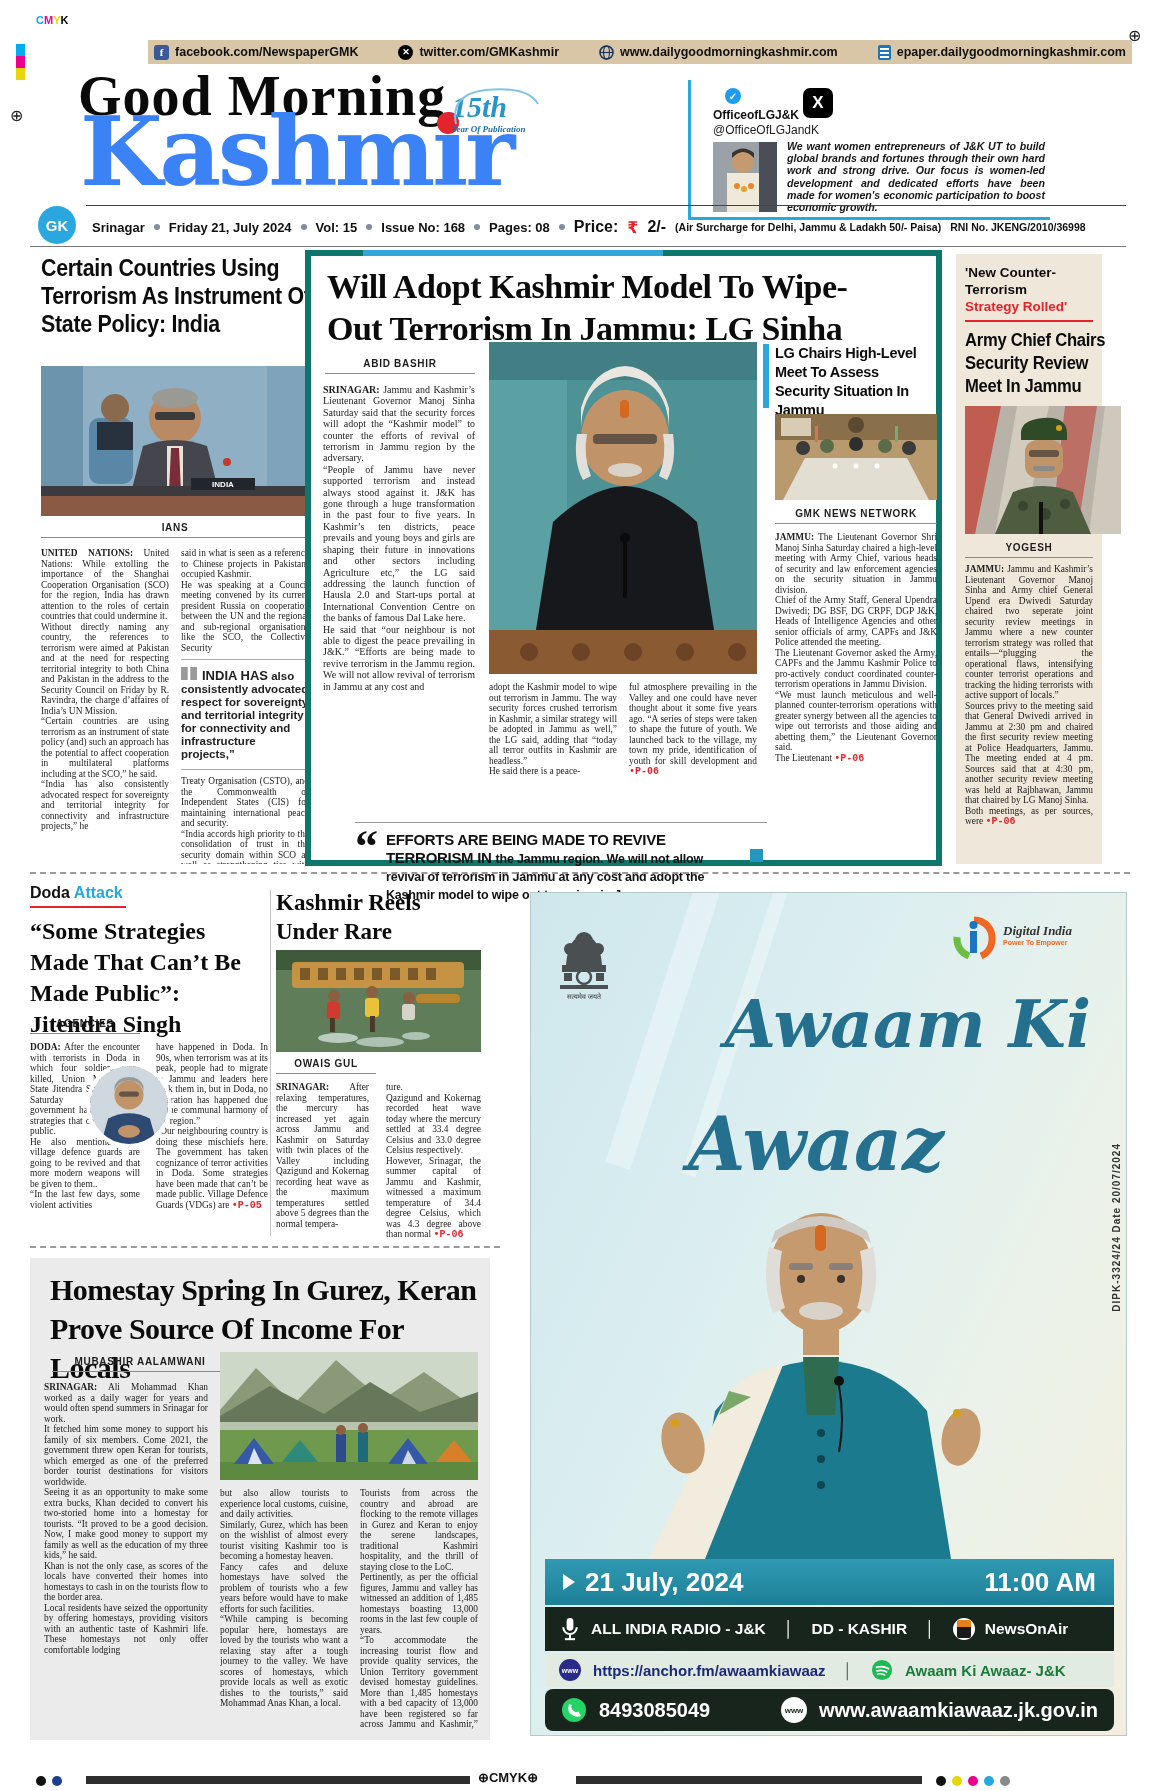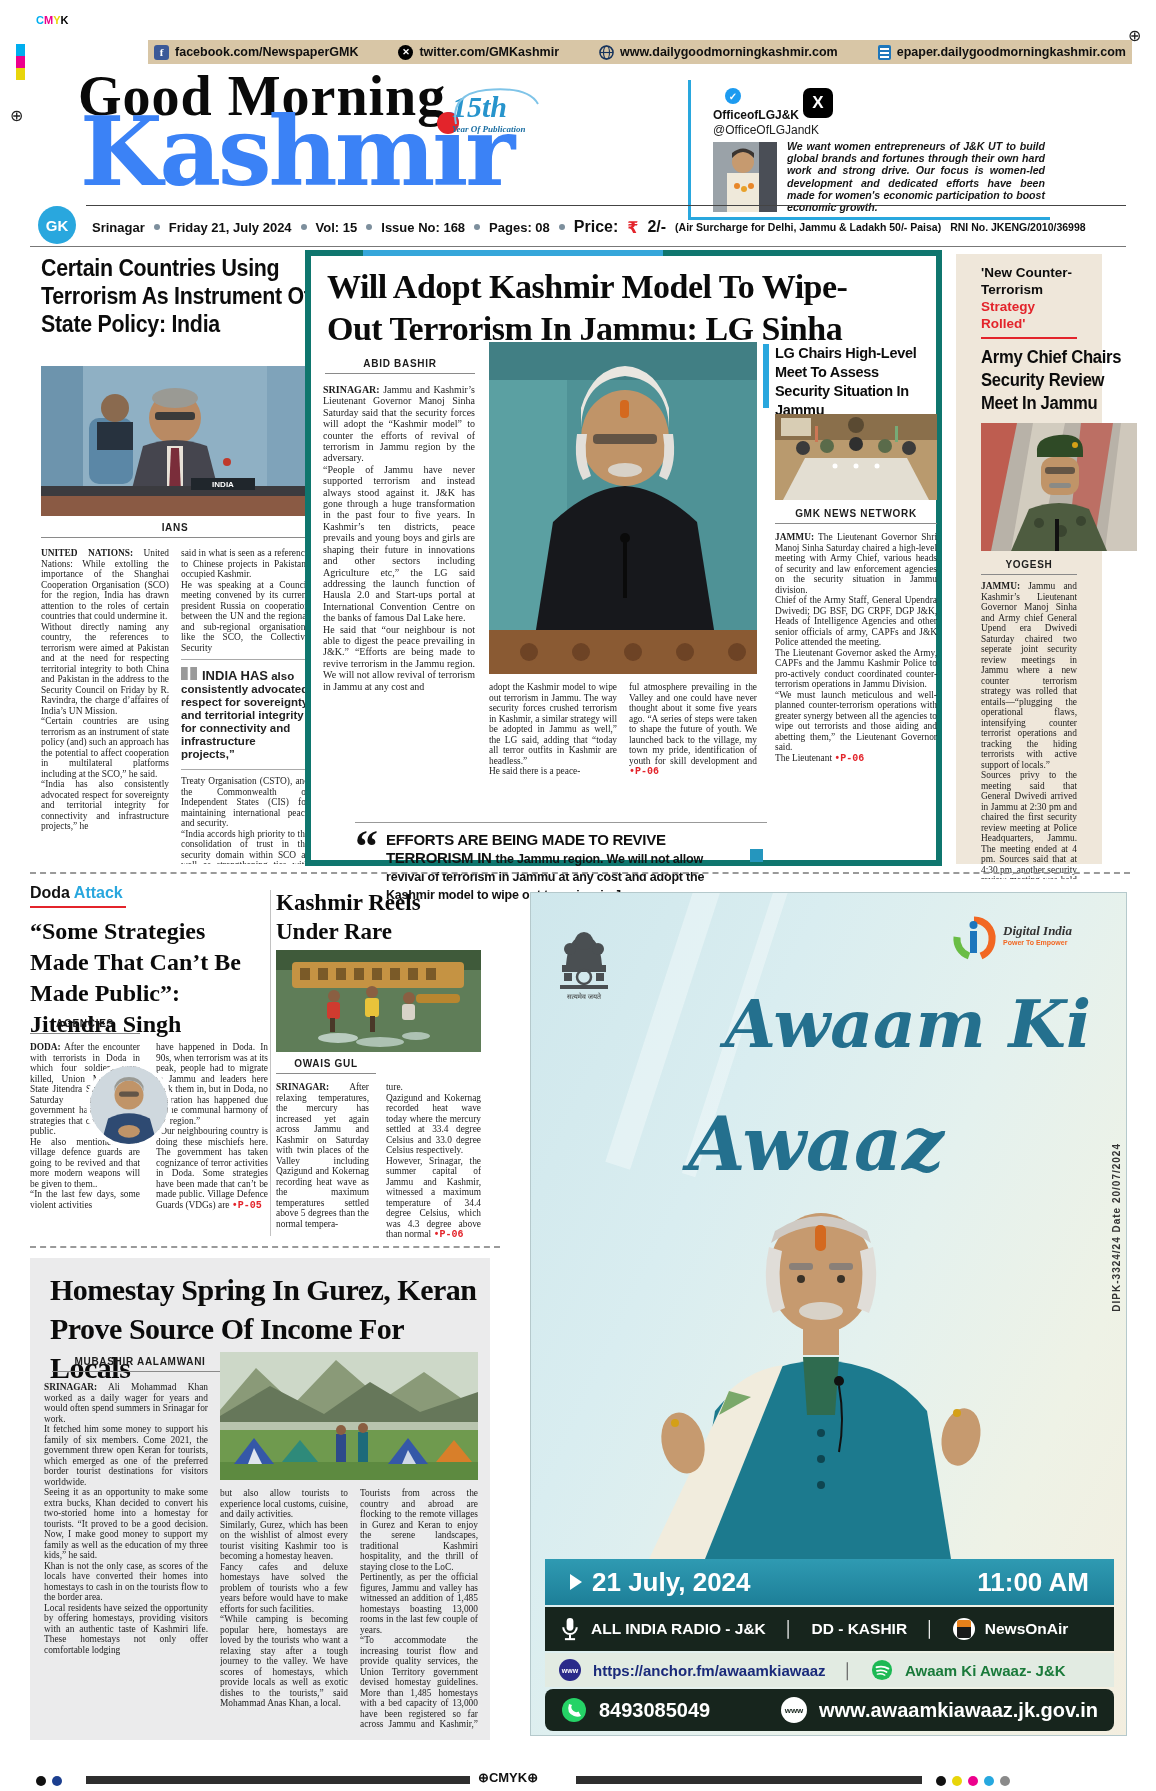--- a/index.html
+++ b/index.html
@@ -72,21 +72,21 @@
 .bigq{font:bold 46px/32px "Liberation Serif",serif;color:#111}
 .pq-lead{font:bold 15px/16px "Liberation Sans",sans-serif;letter-spacing:-.3px}
 .pq-rest{font:bold 12.5px/14px "Liberation Sans",sans-serif;letter-spacing:-.2px}
 
 .ad{left:530px;top:892px;width:597px;height:844px;border:1px solid #b5c9cc;
   background:linear-gradient(115deg,#cfe7ec 0%,#d9edf0 30%,#e4f1ee 55%,#eef2e6 78%,#f3eedf 100%);overflow:hidden}
 .ray{position:absolute;background:rgba(255,255,255,.35);transform:rotate(18deg)}
 .script{font:b old;font-family:"DejaVu Serif",serif;font-style:italic;font-weight:bold;color:#24708e}
 .adbar{position:absolute;left:14px;width:569px;display:flex;align-items:center;color:#fff;
   font-family:"Liberation Sans",sans-serif;font-weight:bold}
-.bar-date{background:linear-gradient(#2f9ab2,#1d7f98);height:46px;top:666px;font-size:26px;padding:0 25px}
+.bar-date{background:linear-gradient(#2f9ab2,#1d7f98);height:46px;top:666px;font-size:26px;padding:0 18px}
 .bar-radio{background:#17251d;height:44px;top:714px;font-size:15.5px;padding:0 14px;gap:10px}
 .bar-pod{background:#e2ebe2;height:34px;top:760px;font-size:15px;padding:0 14px;gap:12px;color:#1a2a7a}
 .bar-contact{background:#17251d;height:42px;top:796px;font-size:20px;padding:0 16px;gap:12px;border-radius:8px}
 .play{width:0;height:0;border-left:12px solid #fff;border-top:8px solid transparent;border-bottom:8px solid transparent;margin-right:10px}
 .sep-w{color:#fff;font-weight:normal;margin:0 8px}
 .circ{border-radius:50%;display:inline-flex;align-items:center;justify-content:center;flex:none}
 .dipk{position:absolute;right:4px;top:250px;writing-mode:vertical-rl;transform:rotate(180deg);
   font:bold 10px "Liberation Sans",sans-serif;color:#333;letter-spacing:1px}
 
 .bbar{position:absolute;height:8px;background:#2e2e2e}
@@ -274,21 +274,21 @@
         <circle cx="102" cy="52" r="2.5" fill="#fff"></circle>
     </svg>
     <div class="abs credit" style="left:464px;top:252px;width:162px">GMK NEWS NETWORK</div>
     <div class="abs body-text body-sm" style="left:464px;top:276px;width:162px;height:330px"><b>JAMMU:</b> The Lieutenant Governor Shri Manoj Sinha Saturday chaired a high-level meeting with Army Chief, various heads of security and law enforcement agencies on the security situation in Jammu division.
 Chief of the Army Staff, General Upendra Dwivedi; DG BSF, DG CRPF, DGP J&amp;K, Heads of Intelligence Agencies and other senior officials of army, CAPFs and J&amp;K Police attended the meeting.
 The Lieutenant Governor asked the Army, CAPFs and the Jammu Kashmir Police to pro-actively conduct coordinated counter-terrorism operations in Jammu Division.
 “We must launch meticulous and well-planned counter-terrorism operations with greater synergy between all the agencies to wipe out terrorists and those aiding and abetting them,” the Lieutenant Governor said.
 The Lieutenant <span class="jump">•P-06</span></div>
   </div>
 
-  <div class="abs beige" style="left:956px;top:254px;width:146px;height:610px;padding:10px 25px">
+  <div class="abs beige" style="left:956px;top:254px;width:146px;height:610px;padding:10px 9px">
     <div class="hl-sans" style="font-size:13.5px;line-height:17px;letter-spacing:0">'New Counter-Terrorism</div>
     <div class="hl-sans" style="font-size:13.5px;line-height:17px;color:#e3242b;letter-spacing:0">Strategy Rolled'</div>
     <div style="height:2px;background:#e3242b;margin:5px 0 7px"></div>
     <div class="hl-sans" style="font-size:17.5px;line-height:23px;transform:scaleX(.95);transform-origin:left;width:164px">Army Chief Chairs Security Review Meet In Jammu</div>
     <svg style="margin-top:8px" width="156" height="128" viewBox="0 0 156 128">
       <rect width="156" height="128" fill="#b8b2a8"></rect>
       <path d="M0,0 L36,0 L10,128 L0,128Z" fill="#c0392b" opacity=".7"></path>
         <path d="M52,0 L84,0 L58,128 L30,128Z" fill="#d8d2c4" opacity=".8"></path>
       <path d="M100,0 L132,0 L112,128 L86,128Z" fill="#c0392b" opacity=".55"></path>
         <path d="M140,0 L156,0 L156,128 L124,128Z" fill="#d8d2c4" opacity=".7"></path>

